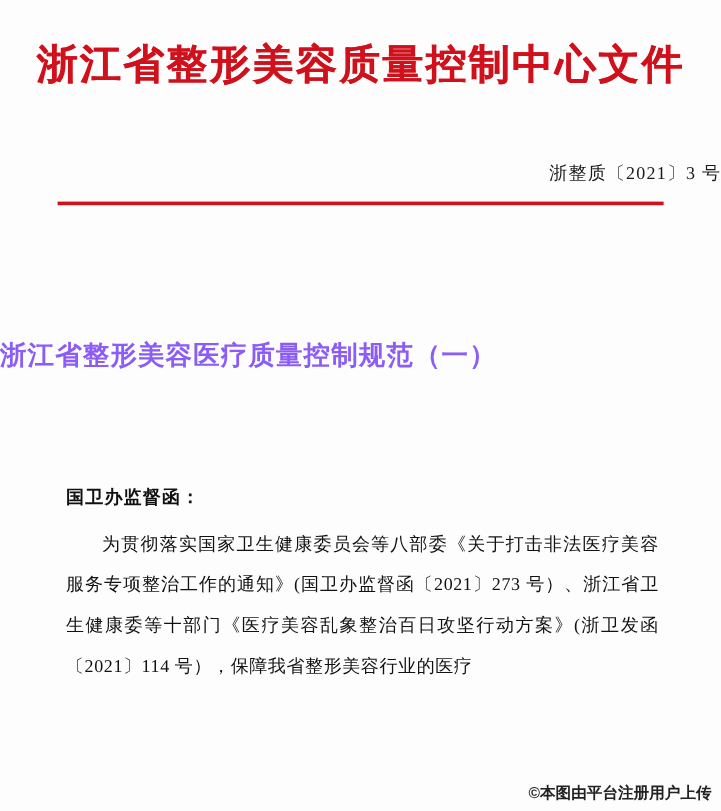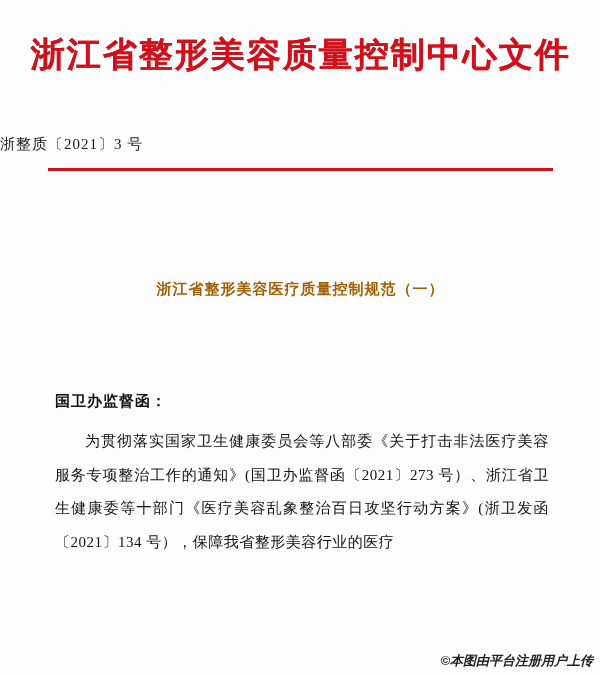--- a/index.html
+++ b/index.html
@@ -29,37 +29,36 @@
     color: #d0111b;
     font-family: "Liberation Serif", "DejaVu Serif", serif;
     font-weight: bold;
     font-size: 34px;
     letter-spacing: 2px;
     line-height: 1.25;
     white-space: nowrap;
     text-shadow: 0.5px 0 0 #d0111b;
   }
   .doc-number {
-    text-align: left;
+    text-align: right;
     margin-top: 58px;
     font-size: 15px;
     color: #1a1a1a;
     letter-spacing: 1px;
   }
   .red-rule {
     margin: 14px auto 0 auto;
     width: 505px;
     height: 3px;
     background: #d0111b;
   }
   .subject {
     margin-top: 104px;
-    text-align: center;
-    color: #a16207;
-    font-size: 15px;
+    color: #8b5cf6;
+    font-size: 22px;
     font-weight: bold;
     line-height: 1.95;
     letter-spacing: 1px;
   }
   .subject div {
     white-space: nowrap;
   }
   .salutation {
     margin-top: 88px;
     margin-left: 55px;
@@ -82,21 +81,20 @@
   .watermark {
     position: absolute;
     right: 8px;
     bottom: 6px;
     font-family: "Liberation Sans", sans-serif;
     font-size: 13px;
     color: #222222;
     font-weight: bold;
     letter-spacing: 0px;
     white-space: nowrap;
-    font-style: italic;
   }
 </style>
 </head>
 <body>
 
 <div class="page">
 
   <div class="doc-header">
     <div class="doc-title">浙江省整形美容质量控制中心文件</div>
   </div>
@@ -104,17 +102,17 @@
   <div class="doc-number">浙整质〔2021〕3 号</div>
 
   <div class="red-rule"></div>
 
   <div class="subject">
     <div>浙江省整形美容医疗质量控制规范（一）</div>
   </div>
 
   <div class="salutation">国卫办监督函：</div>
 
-  <div class="body-text">为贯彻落实国家卫生健康委员会等八部委《关于打击非法医疗美容服务专项整治工作的通知》(国卫办监督函〔2021〕273 号）、浙江省卫生健康委等十部门《医疗美容乱象整治百日攻坚行动方案》(浙卫发函〔2021〕134 号），保障我省整形美容行业的医疗</div>
+  <div class="body-text">为贯彻落实国家卫生健康委员会等八部委《关于打击非法医疗美容服务专项整治工作的通知》(国卫办监督函〔2021〕273 号）、浙江省卫生健康委等十部门《医疗美容乱象整治百日攻坚行动方案》(浙卫发函〔2021〕114 号），保障我省整形美容行业的医疗</div>
 
   <div class="watermark">©本图由平台注册用户上传</div>
 
 </div>
 
 </body></html>

